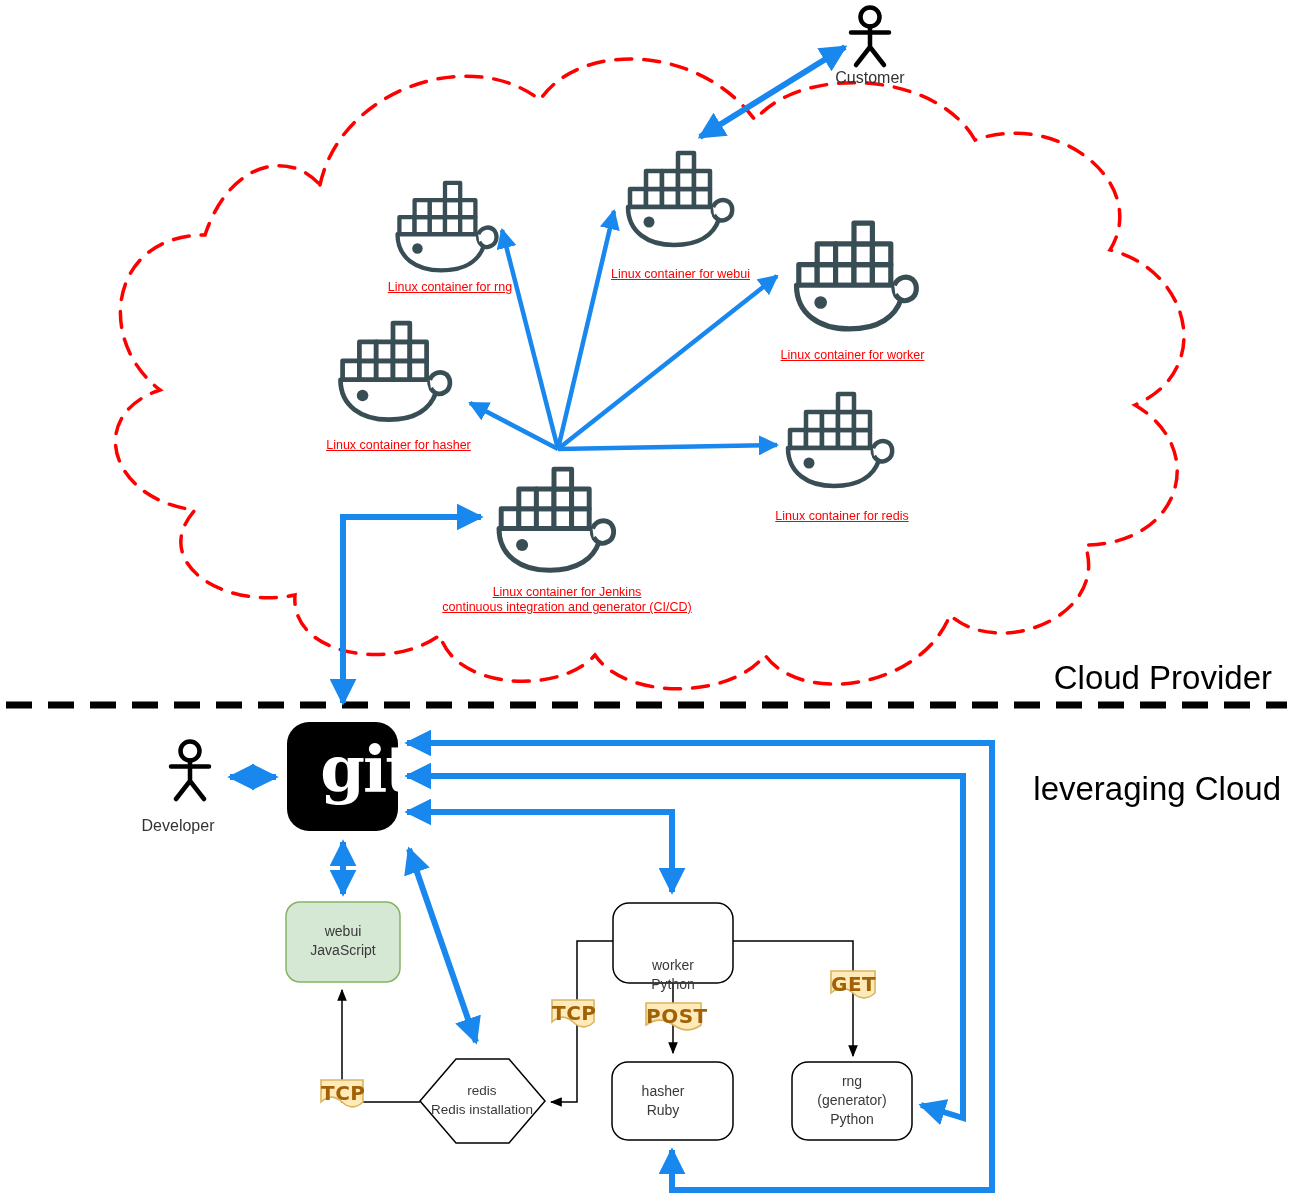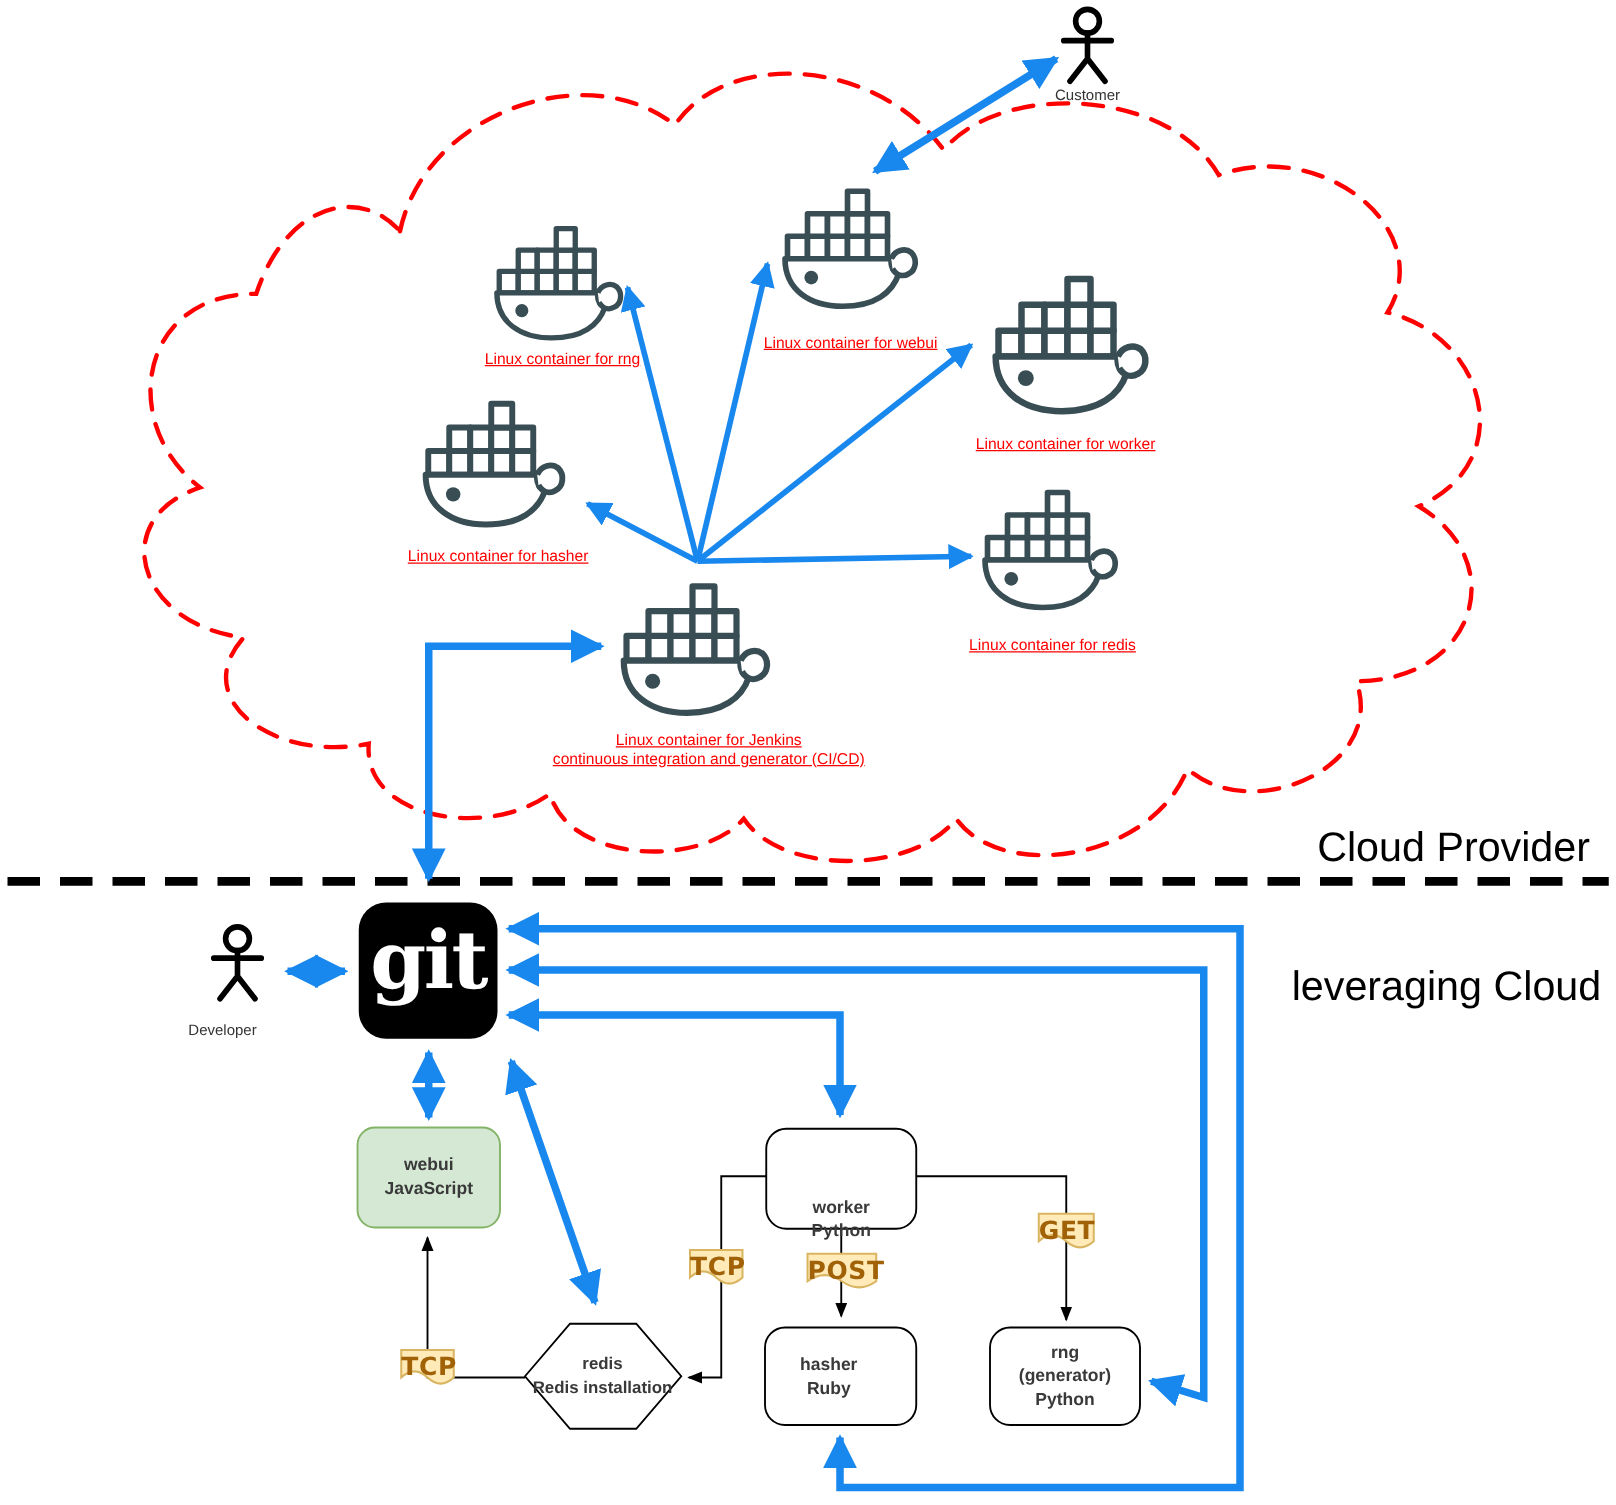--- a/index.html
+++ b/index.html
@@ -6,29 +6,29 @@
     --blue:#1887ee; --red:#ff0000; --whale:#384d54;
     --node-green-fill:#d5e8d4; --node-green-border:#82b366;
     --tape-fill:#ffeab8; --tape-border:#d9b560;
   }
   html,body{margin:0;padding:0;background:#fff;}
   .stage{position:relative;width:1293px;height:1204px;background:#fff;overflow:hidden;
          font-family:"Liberation Sans",sans-serif;}
   svg.layer{position:absolute;left:0;top:0;}
   .lbl{position:absolute;text-align:center;line-height:1.18;}
   .red-lbl{color:var(--red);font-size:12.5px;text-decoration:underline;}
-  .person-lbl{color:#333;font-size:12px;}
+  .person-lbl{color:#333;font-size:16px;}
   .region-lbl{color:#000;font-size:33px;text-align:right;white-space:nowrap;}
-  .node-lbl{color:#393939;font-size:14px;line-height:19px;font-weight:bold;}
+  .node-lbl{color:#393939;font-size:14px;line-height:19px;}
   .tape-lbl{color:#a16207;font-size:20px;font-weight:bold;letter-spacing:.5px;
             font-family:"DejaVu Sans","Liberation Sans",sans-serif;}
   .git-lbl{position:absolute;left:287px;top:714px;width:111px;height:109px;
            display:flex;align-items:center;justify-content:center;
            color:#fff;font-family:"DejaVu Serif",serif;font-weight:bold;font-size:64px;
-           letter-spacing:-2px;}
+           letter-spacing:-2px;padding-left:24px;}
   .cloud-outline{stroke:var(--red);stroke-width:3.5;fill:none;stroke-dasharray:16 12;stroke-linecap:round;}
   .sep{stroke:#000;stroke-width:7;stroke-dasharray:26 16;fill:none;}
   .blue-arrow{stroke:var(--blue);stroke-width:6;fill:none;}
   .blue-thin{stroke:var(--blue);stroke-width:4.5;fill:none;}
   .blk{stroke:#000;stroke-width:1.5;fill:none;}
   .tape{fill:var(--tape-fill);stroke:var(--tape-border);stroke-width:1.6;}
   .whale{stroke:var(--whale);stroke-width:4.5;fill:#fff;stroke-linejoin:round;}
   .whale-eye{fill:var(--whale);stroke:none;}
   .person{stroke:#000;stroke-width:4.5;fill:none;stroke-linecap:round;}
   .nodebox{fill:#fff;stroke:#000;stroke-width:1.5;}

